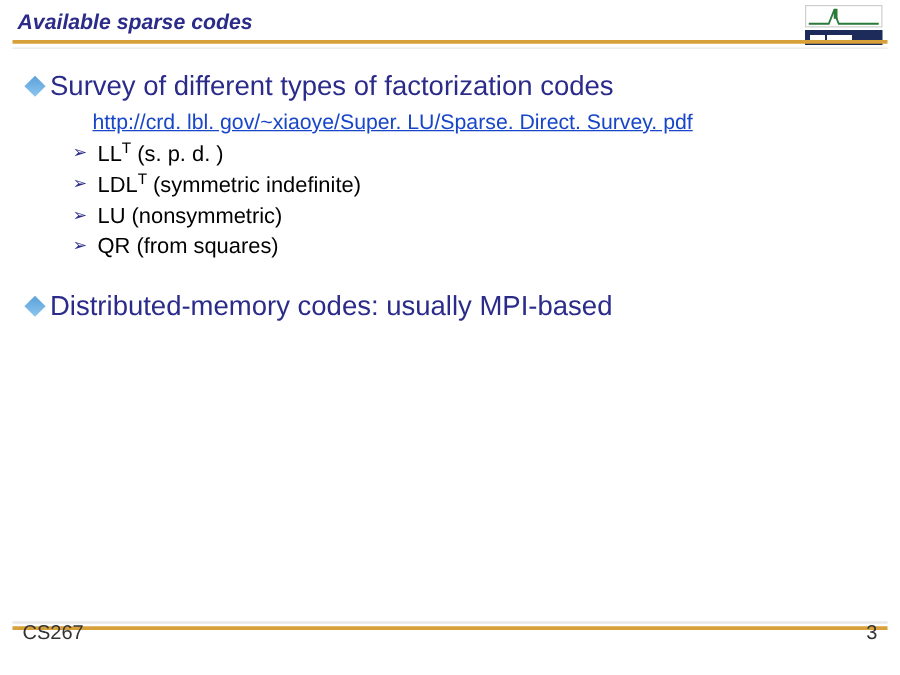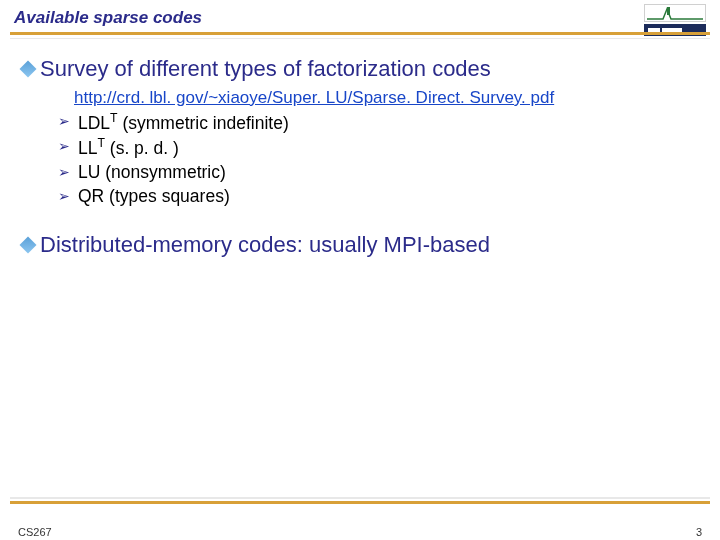--- a/index.html
+++ b/index.html
@@ -144,26 +144,26 @@
     border: none;
     border-top: 2px solid #e8e8e8;
   }
   .footer-hr .fhr2 {
     border: none;
     border-top: 3px solid #d8a038;
     margin-top: 2px;
   }
   .footer {
     position: absolute;
-    bottom: 2px;
+    bottom: 24px;
     left: 18px;
     right: 18px;
     display: flex;
     justify-content: space-between;
-    font-size: 11px;
+    font-size: 16px;
     color: #333;
   }
 </style>
 </head>
 <body>
 
 <div class="header">
   <div class="title">Available sparse codes</div>
   <div class="logo">
     <div class="logo-top">
@@ -185,27 +185,27 @@
 
   <div class="h1line">
     <span class="diamond"></span>
     <span>Survey of different types of factorization codes</span>
   </div>
 
   <a class="link" href="#">http://crd. lbl. gov/~xiaoye/Super. LU/Sparse. Direct. Survey. pdf</a>
 
   <ul class="sublist">
     <li>
+      <span>LL</span><sup>T</sup><span> (s. p. d. )</span>
+    </li>
+    <li>
       <span>LDL</span><sup>T</sup><span> (symmetric indefinite)</span>
     </li>
-    <li>
-      <span>LL</span><sup>T</sup><span> (s. p. d. )</span>
-    </li>
     <li>LU (nonsymmetric)</li>
-    <li>QR (types squares)</li>
+    <li>QR (from squares)</li>
   </ul>
 
   <div class="h1line section2">
     <span class="diamond"></span>
     <span>Distributed-memory codes: usually MPI-based</span>
   </div>
 
 
 </div>
 

